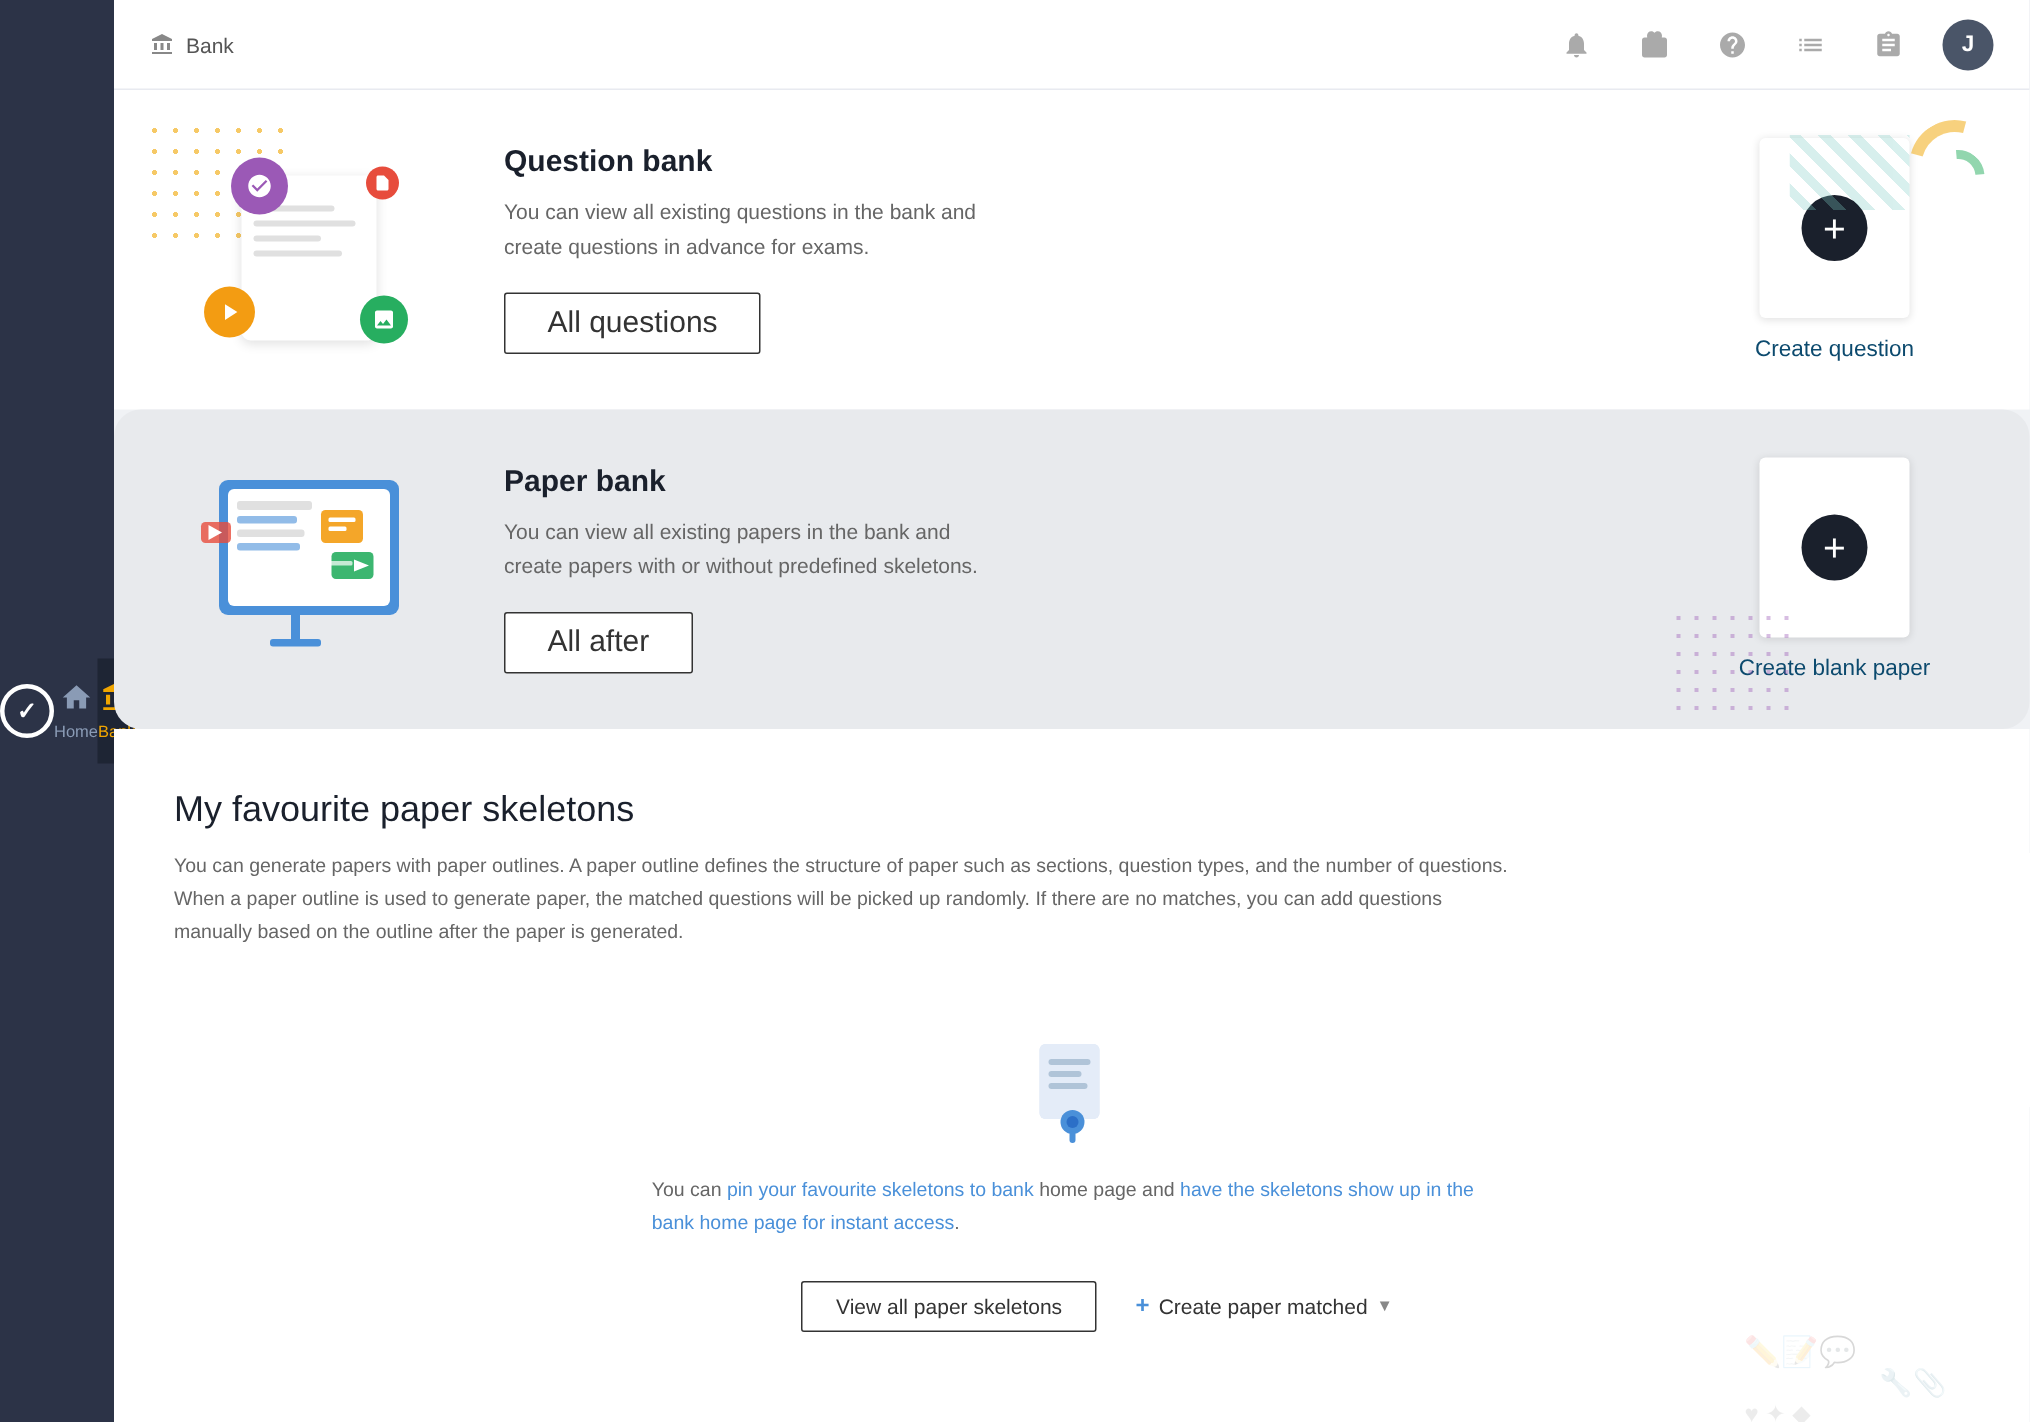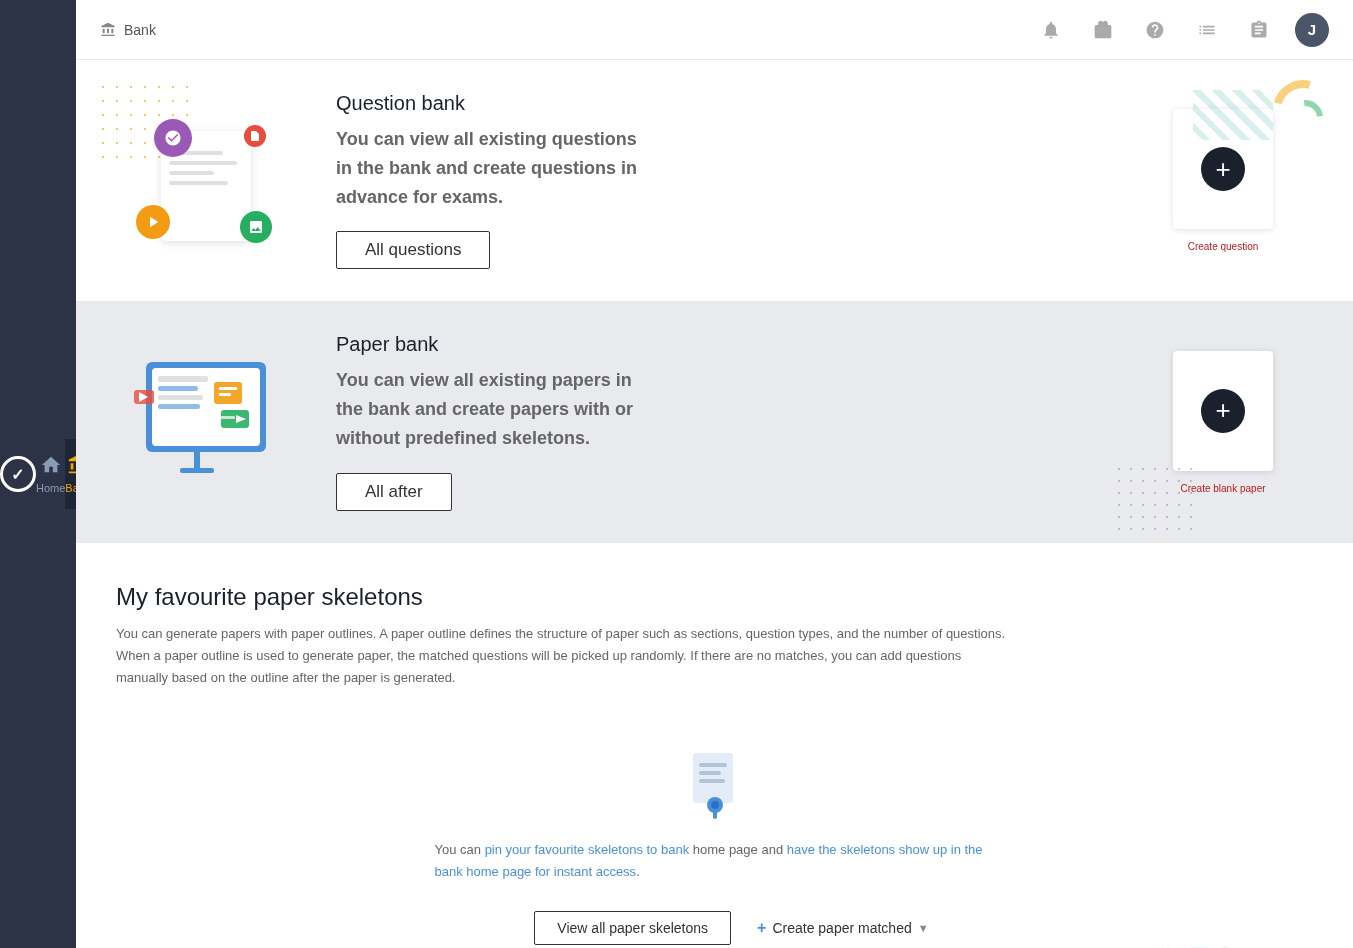--- a/index.html
+++ b/index.html
@@ -139,37 +139,36 @@
       align-items: center;
       justify-content: center;
       position: relative;
     }
     .section-text {
       flex: 1;
       padding: 0 40px;
     }
     .section-text h2 {
       font-size: 20px;
-      font-weight: 400;
+      font-weight: 700;
       color: #1a202c;
       margin-bottom: 10px;
     }
     .section-text p {
-      font-size: 18px;
+      font-size: 14px;
       color: #666;
       line-height: 1.6;
       max-width: 320px;
       margin-bottom: 20px;
-      font-weight: bold;
     }
     .btn-outline {
       border: 1.5px solid #333;
       background: #fff;
       padding: 8px 28px;
-      font-size: 17px;
+      font-size: 20px;
       cursor: pointer;
       border-radius: 2px;
       color: #333;
     }
     .section-action {
       width: 140px;
       flex-shrink: 0;
       display: flex;
       flex-direction: column;
       align-items: center;
@@ -192,22 +191,22 @@
       height: 44px;
       border-radius: 50%;
       background: #1a202c;
       color: #fff;
       display: flex;
       align-items: center;
       justify-content: center;
       font-size: 26px;
     }
     .action-label {
-      font-size: 10px;
-      color: #b91c1c;
+      font-size: 15px;
+      color: #0c4a6e;
       text-align: left;
     }
 
     
     .dots-tl {
       position: absolute;
       top: 20px;
       left: 20px;
       width: 100px;
       height: 80px;
@@ -454,21 +453,21 @@
       <div style="position:absolute; right:20px; top:20px; width:80px; height:80px;">
         <div style="position:absolute; right:0; top:0; width:60px; height:60px; border:8px solid; border-color: #f0a500 transparent transparent transparent; border-radius:50%; opacity:0.5; transform:rotate(-30deg);"></div>
         <div style="position:absolute; right:10px; top:20px; width:35px; height:35px; border:6px solid; border-color:#27ae60 transparent transparent transparent; border-radius:50%; opacity:0.5; transform:rotate(40deg);"></div>
       </div>
 
       <div style="position:absolute; right:80px; top:30px; width:80px; height:50px; overflow:hidden; opacity:0.3;">
         <div style="width:200%; height:200%; background: repeating-linear-gradient(45deg, #7ecdc5 0px, #7ecdc5 6px, transparent 6px, transparent 14px); transform:rotate(0deg);"></div>
       </div>
     </div>
 
-    <div class="bank-section gray" style="position:relative; overflow:hidden;">
+    <div class="bank-section gray" style="position:relative; overflow:hidden;border-radius:18px;">
 
       <div style="position:absolute; right:160px; bottom:10px; width:80px; height:70px; background-image: radial-gradient(circle, #9b59b6 1.5px, transparent 1.5px); background-size: 12px 12px; opacity:0.4;"></div>
 
       <div class="section-illustration">
         <div class="pb-illustration">
           
           <svg viewBox="0 0 160 140" width="160" height="140">
 
             <rect x="20" y="10" width="120" height="90" rx="6" fill="#4a90d9"></rect>
             <rect x="26" y="16" width="108" height="78" rx="4" fill="#fff"></rect>

